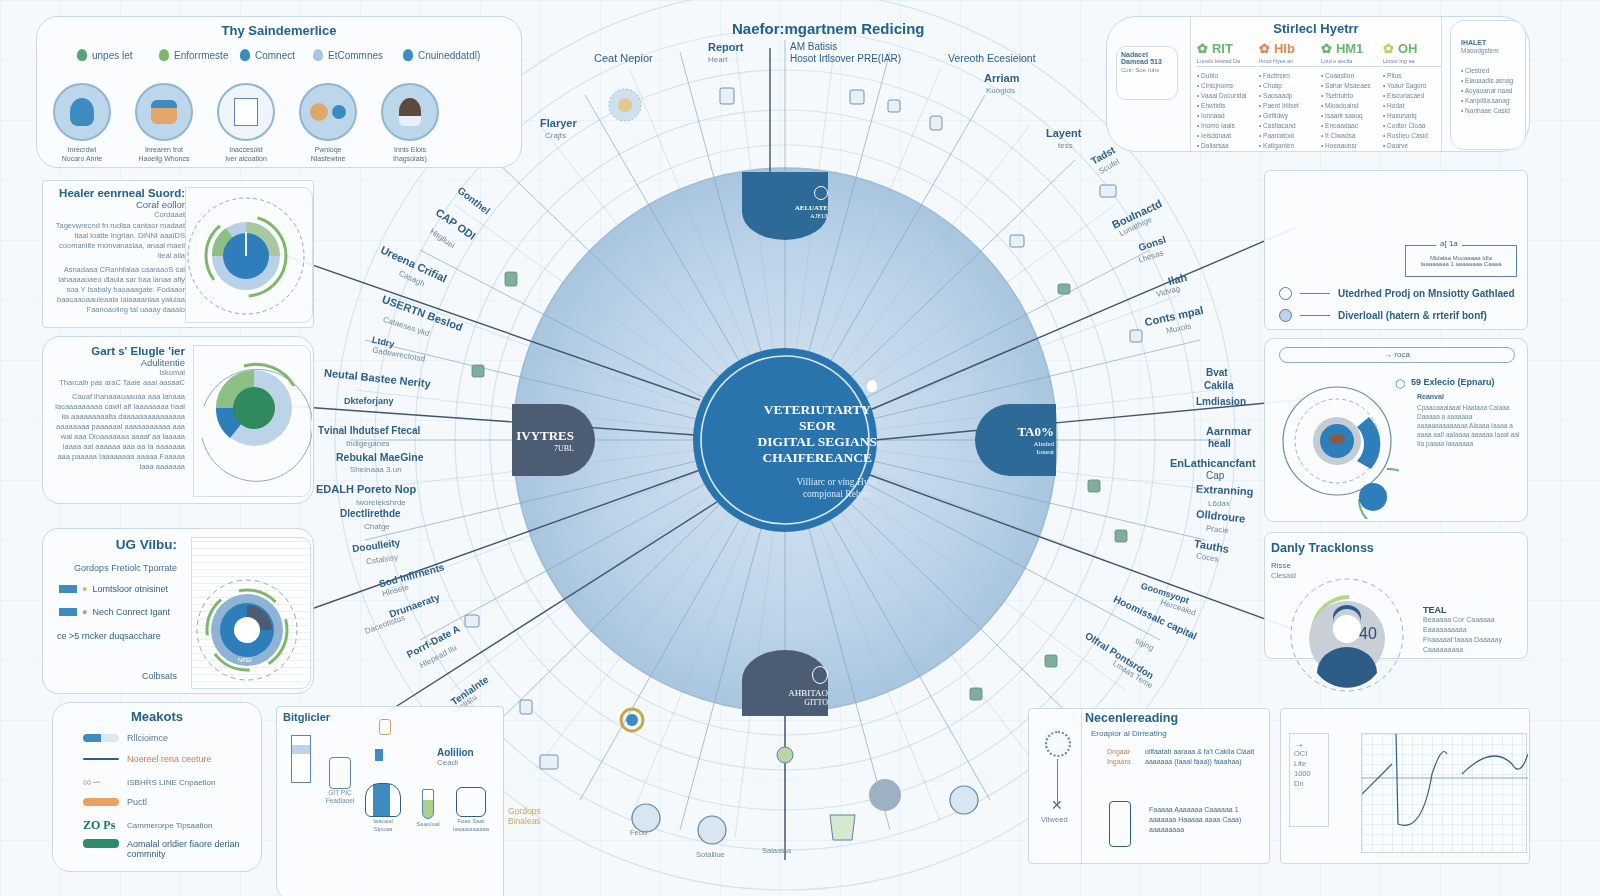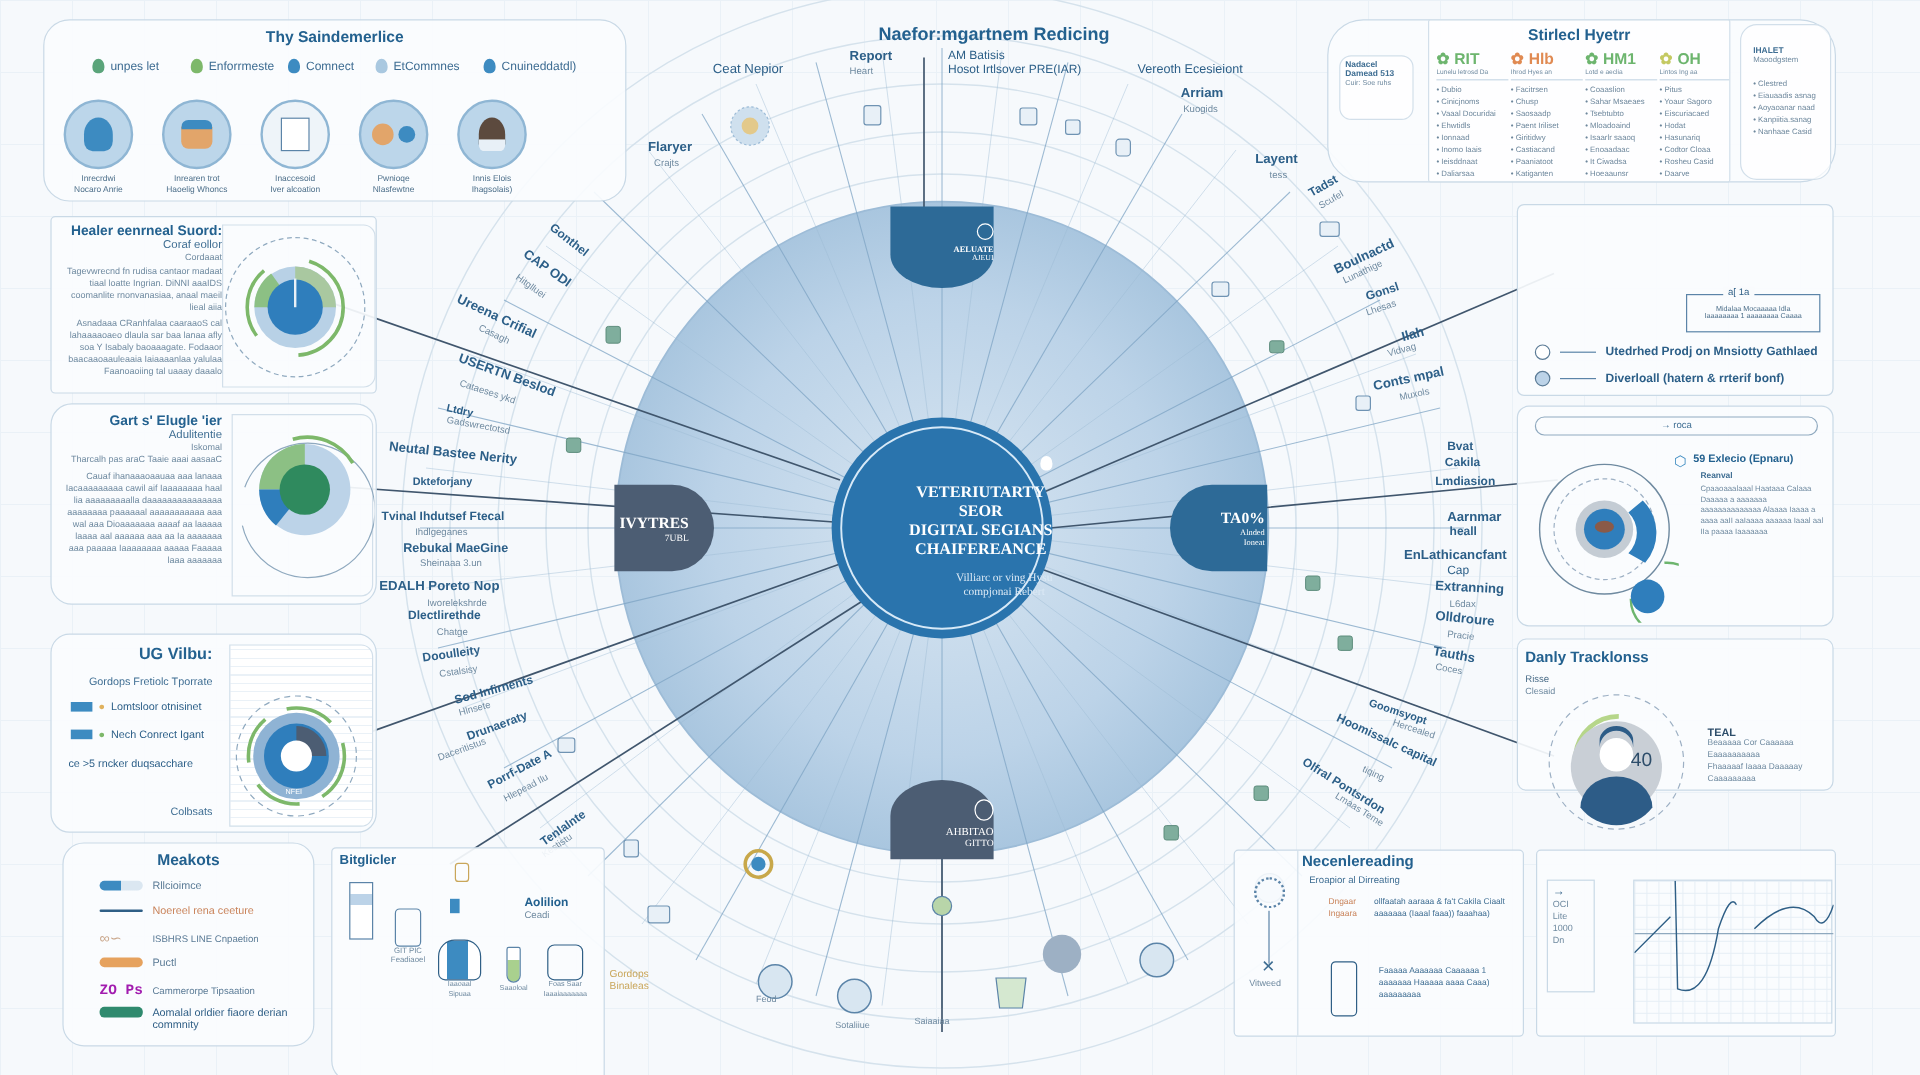--- a/index.html
+++ b/index.html
@@ -549,21 +549,21 @@
     </div>
   <div class="legend-row" style="top:72px;">
       <span style="width:36px;color:#c9a68a;font-size:12px;">∞∽</span>
       <span style="font-size:8px;">ISBHRS LINE Cnpaetion</span>
     </div>
   <div class="legend-row" style="top:94px;">
       <span class="swatch" style="background:#e6a25e;"></span>
       <span>Puctl</span>
     </div>
   <div class="legend-row" style="top:115px;">
-      <span style="width:36px;font-weight:bold;font-size:12px;color:#a21caf;font-family:Liberation Mono, monospace;">ZO Ps</span>
+      <span style="width:36px;font-weight:bold;font-size:12px;color:#0f766e;font-family:Liberation Serif, serif;">ZO Ps</span>
       <span style="font-size:8px;">Cammerorpe Tipsaation</span>
     </div>
   <div class="legend-row" style="top:136px;align-items:flex-start;">
       <span class="swatch" style="background:#2f8a6e;height:9px;"></span>
       <span style="color:#2f5f86;width:130px;line-height:10px;">Aomalal orldier fiaore derian commnity</span>
     </div>
 </div>
 
 <div class="panel" style="left:276px;top:706px;width:228px;height:196px;border-radius:4px 4px 4px 18px;">
   <div class="title" style="position:absolute;left:6px;top:4px;font-size:11px;">Bitglicler</div>

